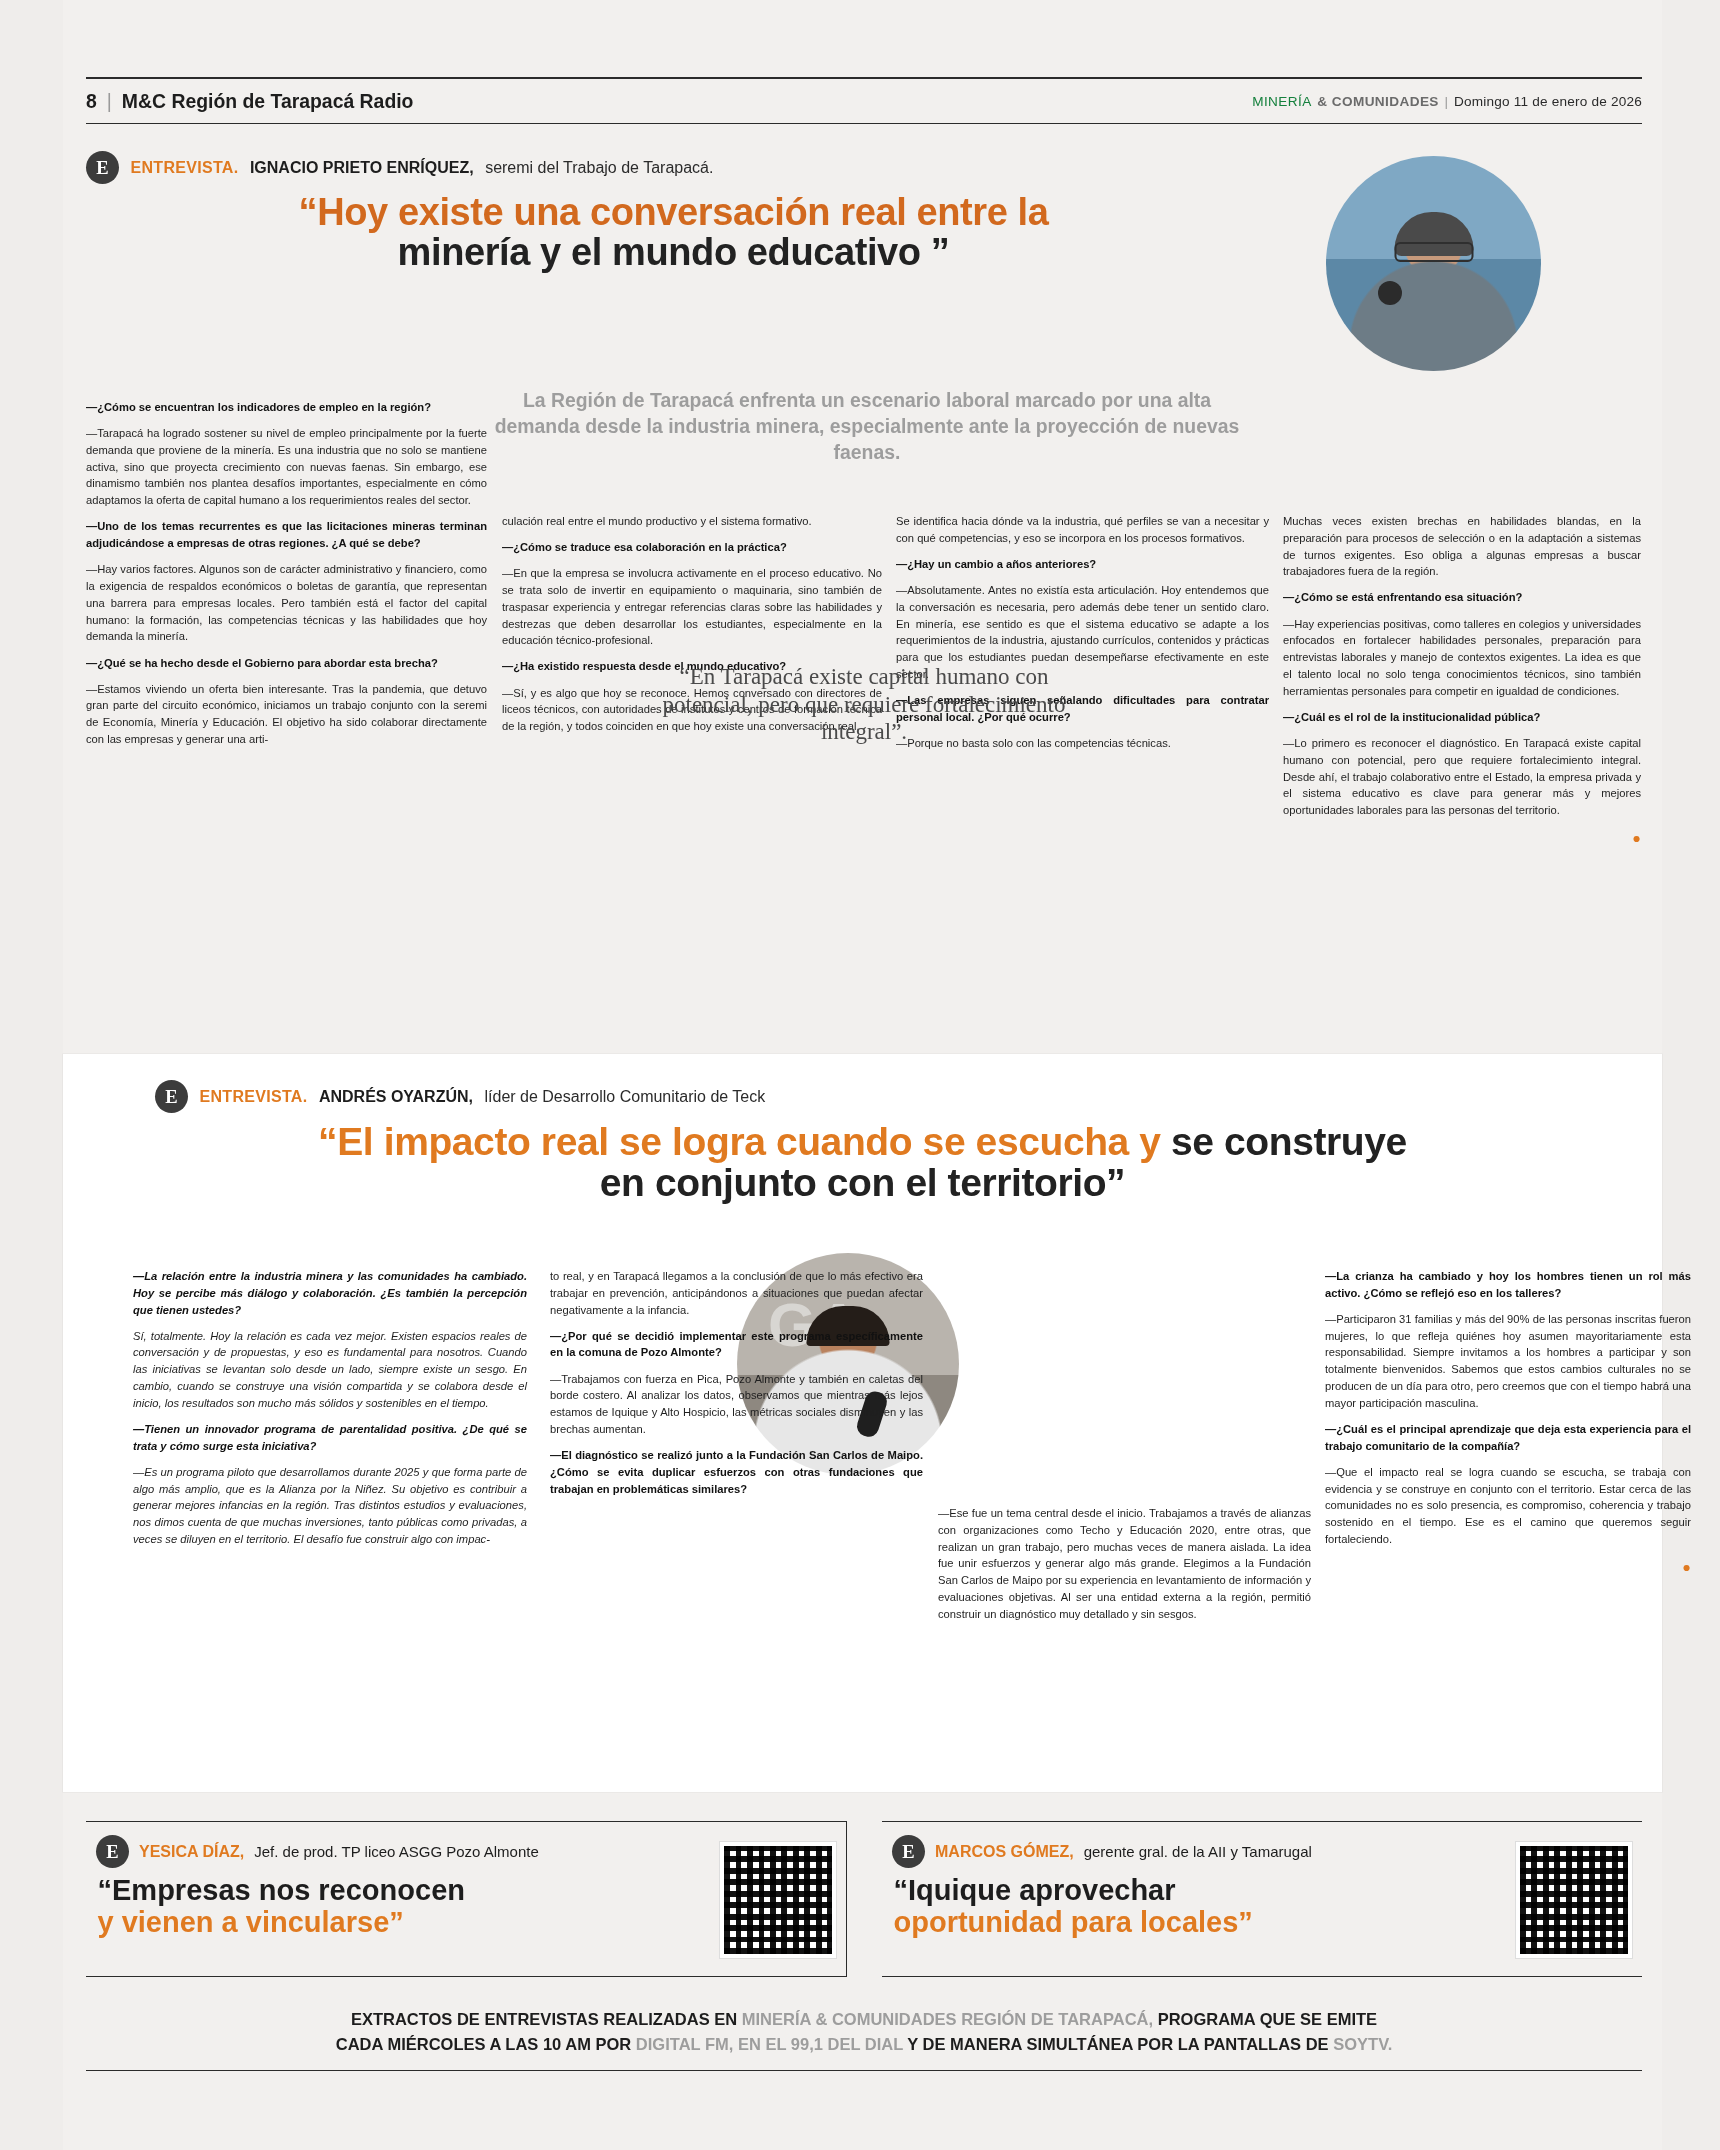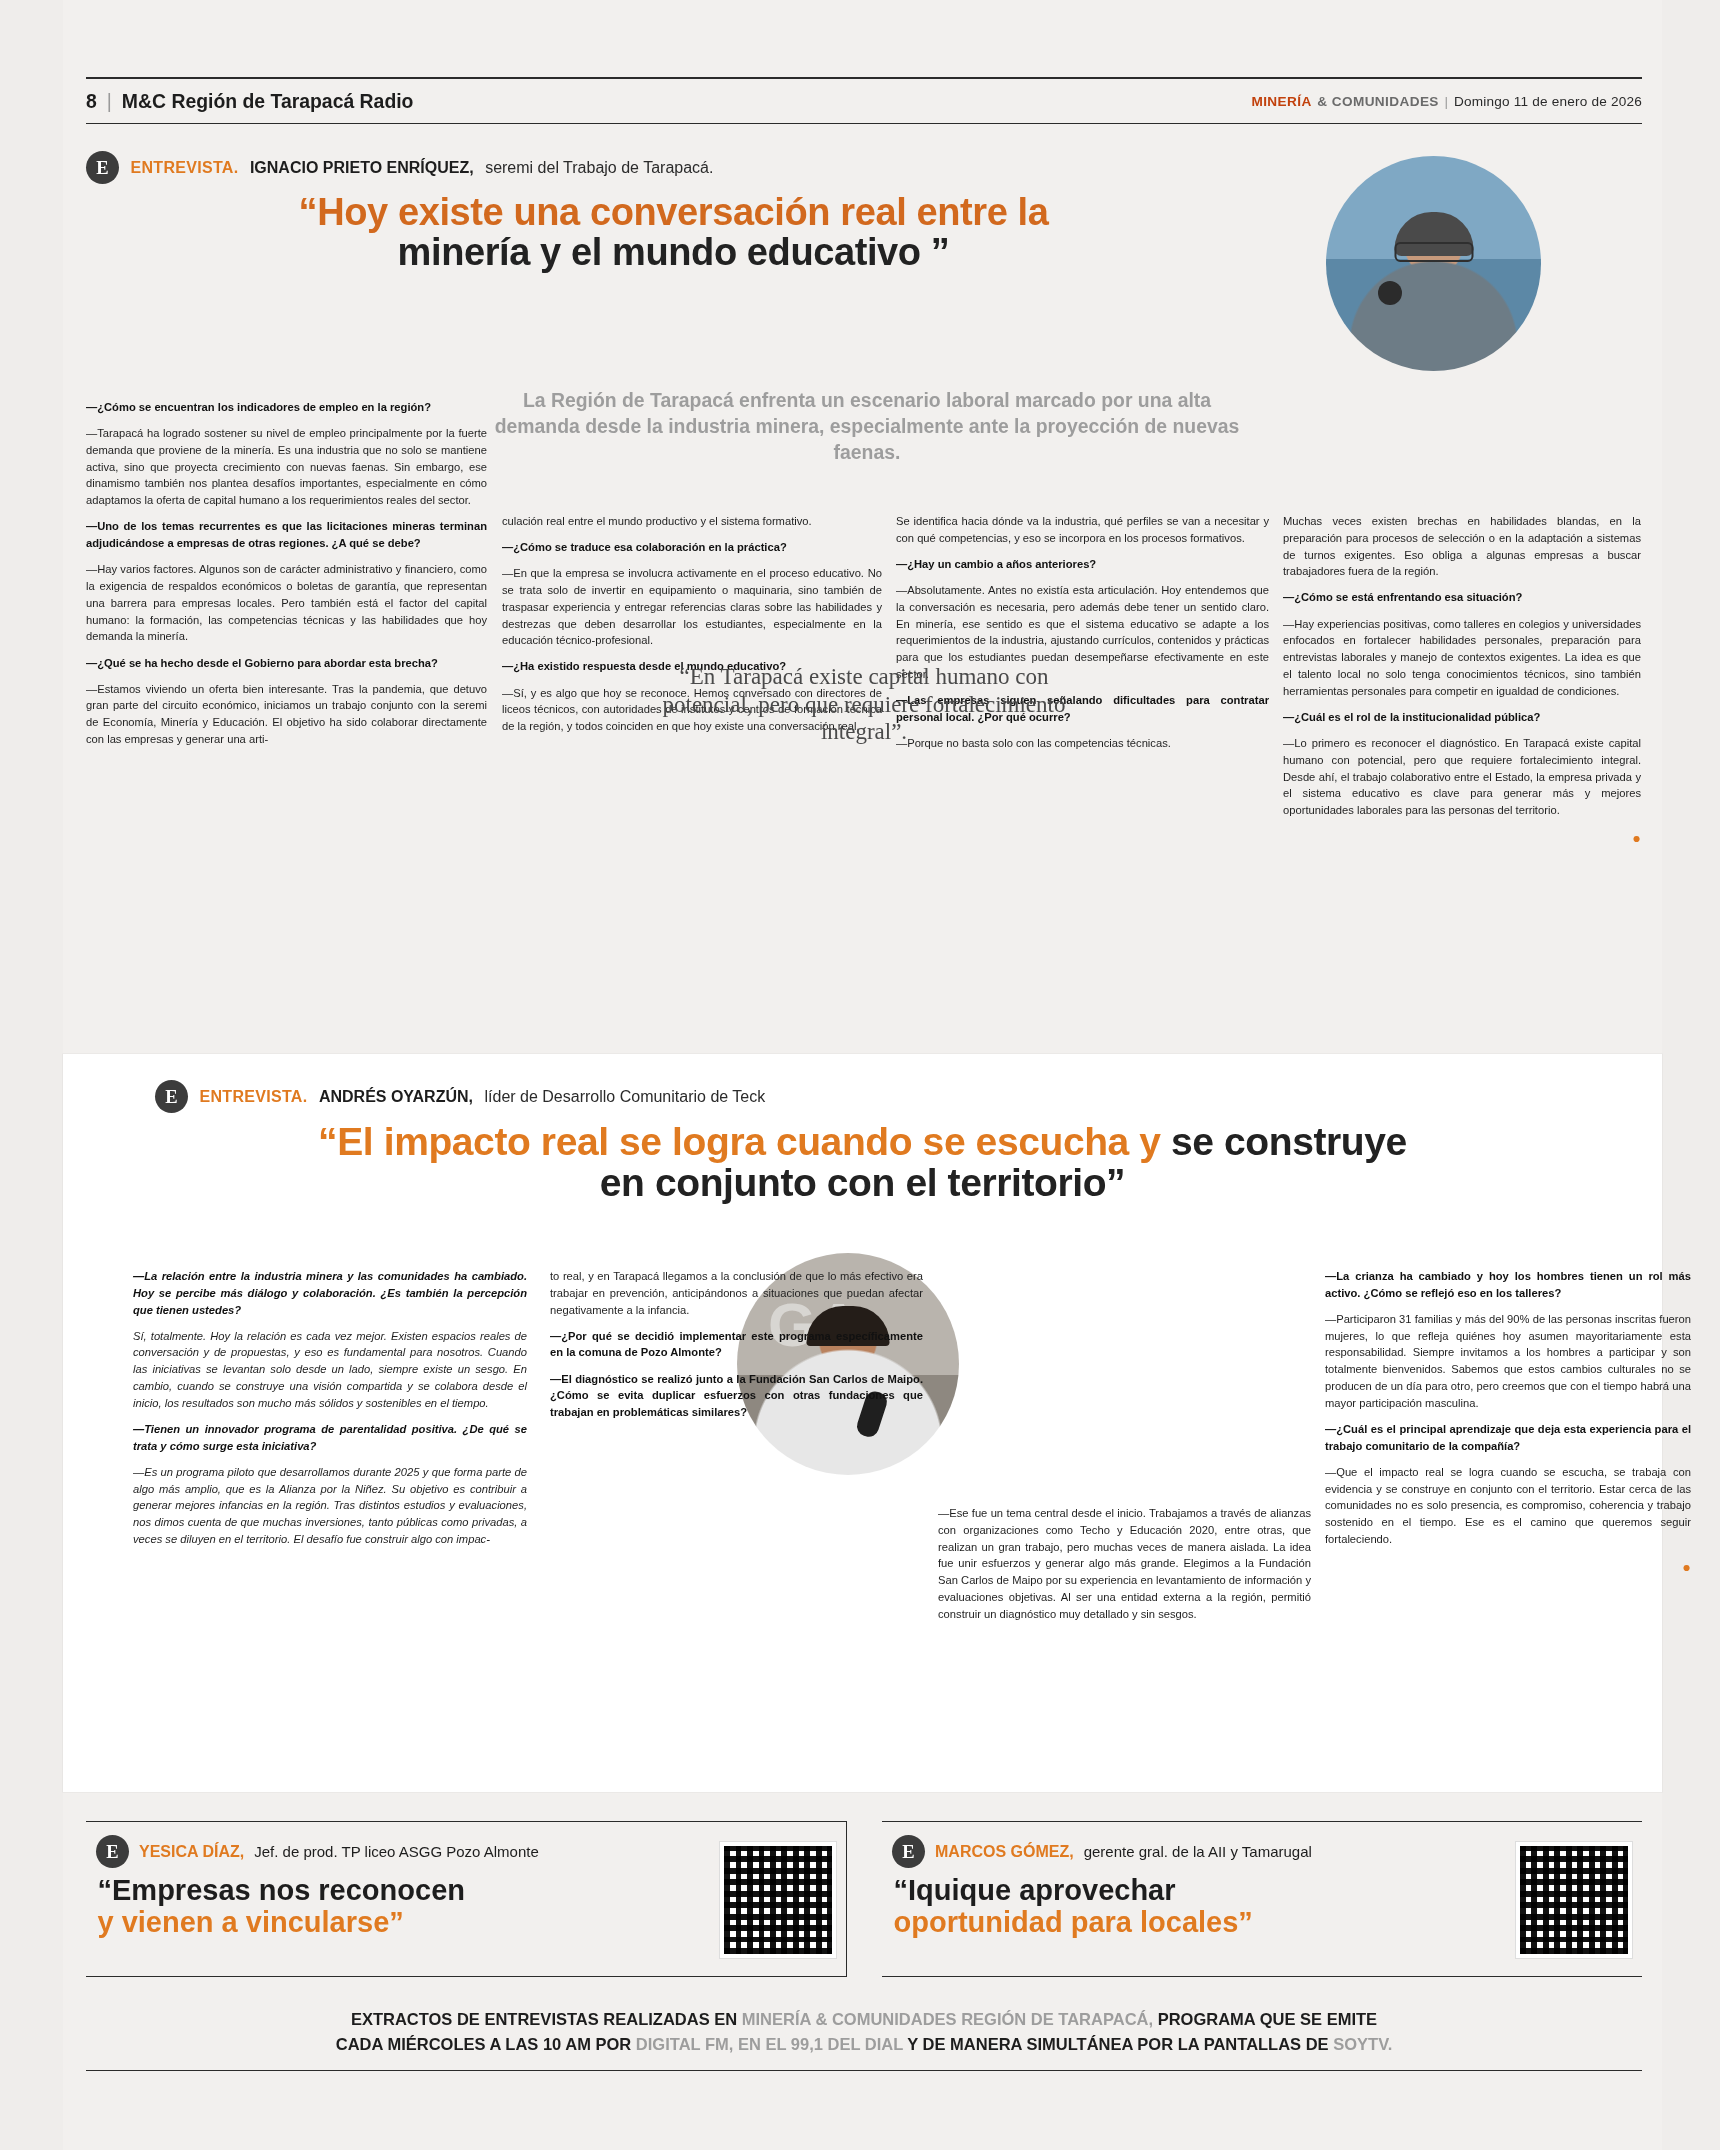--- a/index.html
+++ b/index.html
@@ -48,21 +48,21 @@
   .mast-page-num { font-size: 19.4px; font-weight: bold; color:#1d1d1d; }
   .mast-sep { color:#9a9a9a; font-weight: normal; }
   .mast-right {
     display: flex;
     align-items: baseline;
     gap: 5.7px;
     font-size: 13.6px;
     color: #3a3a3a;
     letter-spacing: 0.2px;
   }
-  .mast-brand-1 { color: #c2410c; font-weight: bold; letter-spacing: 0.4px; }
+  .mast-brand-1 { color: #15803d; font-weight: normal; letter-spacing: 0.4px; }
   .mast-brand-2 { color: #6b6b6b; font-weight: bold; letter-spacing: 0.4px; }
   .mast-date { color: #2b2b2b; }
 
   
   .ebadge {
     width: 33px; height: 33px; border-radius: 50%;
     background: #3c3c3c; color: #fff;
     display: inline-flex; align-items: center; justify-content: center;
     font-weight: bold; font-size: 18.6px; font-family: "Liberation Serif", serif;
     flex: 0 0 auto;
@@ -307,20 +307,21 @@
     <div class="a2-col b1 col-text">
       <p class="q">—La relación entre la industria minera y las comunidades ha cambiado. Hoy se percibe más diálogo y colaboración. ¿Es también la percepción que tienen ustedes?</p>
       <p>Sí, totalmente. Hoy la relación es cada vez mejor. Existen espacios reales de conversación y de propuestas, y eso es fundamental para nosotros. Cuando las iniciativas se levantan solo desde un lado, siempre existe un sesgo. En cambio, cuando se construye una visión compartida y se colabora desde el inicio, los resultados son mucho más sólidos y sostenibles en el tiempo.</p>
       <p class="q">—Tienen un innovador programa de parentalidad positiva. ¿De qué se trata y cómo surge esta iniciativa?</p>
       <p>—Es un programa piloto que desarrollamos durante 2025 y que forma parte de algo más amplio, que es la Alianza por la Niñez. Su objetivo es contribuir a generar mejores infancias en la región. Tras distintos estudios y evaluaciones, nos dimos cuenta de que muchas inversiones, tanto públicas como privadas, a veces se diluyen en el territorio. El desafío fue construir algo con impac-</p>
     </div>
 
     <div class="a2-col b2 col-text">
       <p>to real, y en Tarapacá llegamos a la conclusión de que lo más efectivo era trabajar en prevención, anticipándonos a situaciones que puedan afectar negativamente a la infancia.</p>
       <p class="q">—¿Por qué se decidió implementar este programa específicamente en la comuna de Pozo Almonte?</p>
+      <p>—Trabajamos con fuerza en Pica, Pozo Almonte y también en caletas del borde costero. Al analizar los datos, observamos que mientras más lejos estamos de Iquique y Alto Hospicio, las métricas sociales disminuyen y las brechas aumentan.</p>
       <p class="q">—El diagnóstico se realizó junto a la Fundación San Carlos de Maipo. ¿Cómo se evita duplicar esfuerzos con otras fundaciones que trabajan en problemáticas similares?</p>
     </div>
 
     <div class="a2-col b3 col-text" style="padding-top:237px">
       <p>—Ese fue un tema central desde el inicio. Trabajamos a través de alianzas con organizaciones como Techo y Educación 2020, entre otras, que realizan un gran trabajo, pero muchas veces de manera aislada. La idea fue unir esfuerzos y generar algo más grande. Elegimos a la Fundación San Carlos de Maipo por su experiencia en levantamiento de información y evaluaciones objetivas. Al ser una entidad externa a la región, permitió construir un diagnóstico muy detallado y sin sesgos.</p>
     </div>
 
     <div class="a2-col b4 col-text">
       <p class="q">—La crianza ha cambiado y hoy los hombres tienen un rol más activo. ¿Cómo se reflejó eso en los talleres?</p>
       <p>—Participaron 31 familias y más del 90% de las personas inscritas fueron mujeres, lo que refleja quiénes hoy asumen mayoritariamente esta responsabilidad. Siempre invitamos a los hombres a participar y son totalmente bienvenidos. Sabemos que estos cambios culturales no se producen de un día para otro, pero creemos que con el tiempo habrá una mayor participación masculina.</p>

